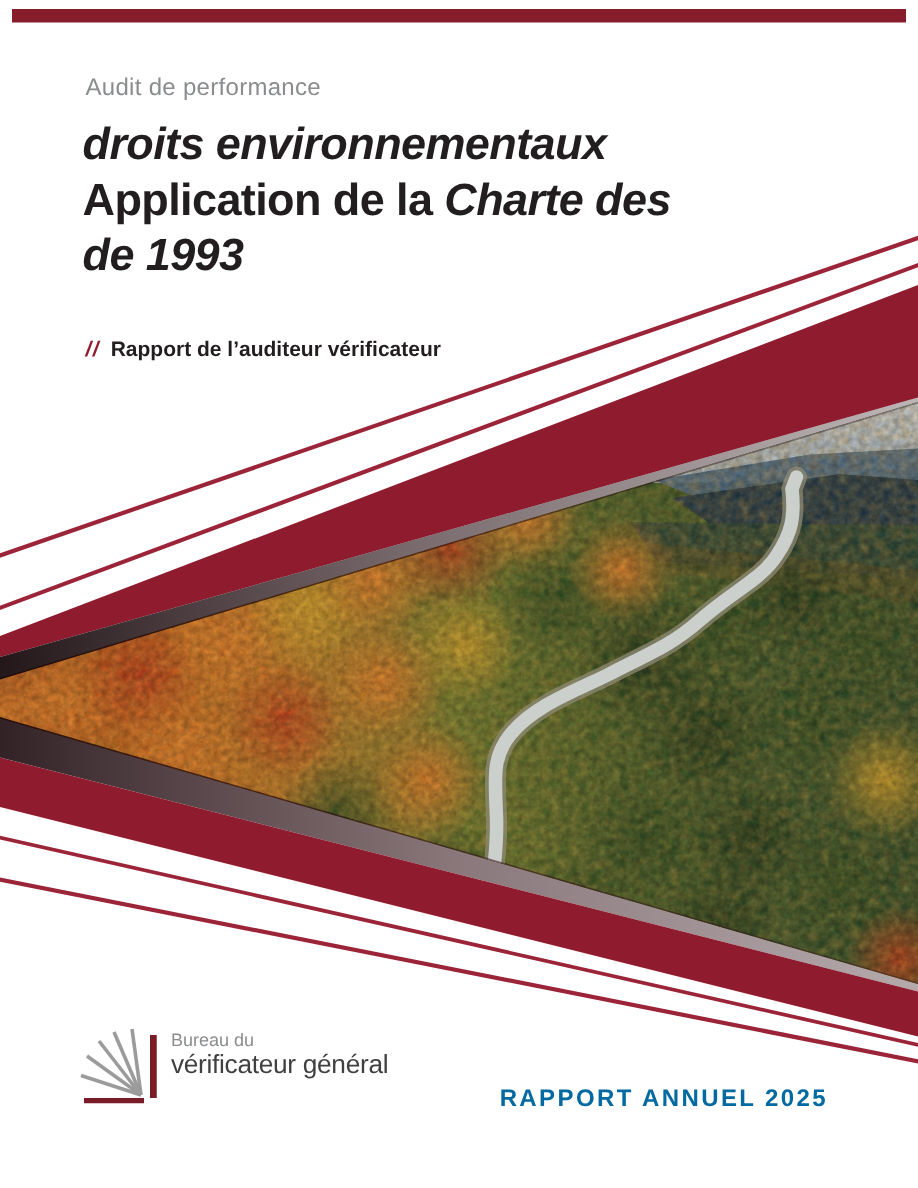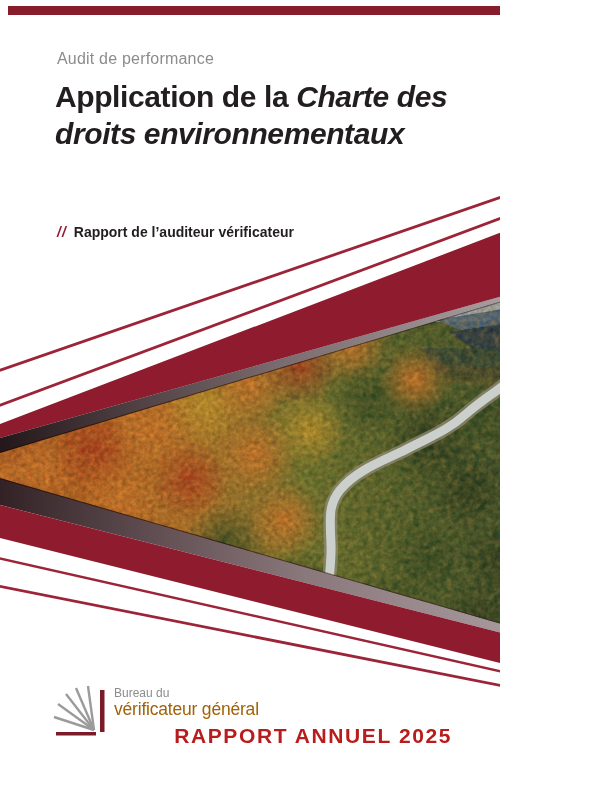--- a/index.html
+++ b/index.html
@@ -1,17 +1,17 @@
 <!DOCTYPE html>
 <html><head>
 <meta charset="utf-8">
 <style>
   html,body{margin:0;padding:0;background:#ffffff;}
   .page{
-    position:relative;width:500px;height:792px;background:#ffffff;overflow:hidden;
+    position:relative;width:612px;height:792px;background:#ffffff;overflow:hidden;
     font-family:"Liberation Sans",sans-serif;
   }
   .top-bar{
     position:absolute;left:8px;top:6px;width:596px;height:9px;background:#871c2b;
   }
   .eyebrow{
     position:absolute;left:57px;top:50px;font-size:16px;line-height:18px;
     color:#8a8c8e;letter-spacing:.2px;
   }
   .title{
@@ -21,38 +21,39 @@
   .title em{font-style:italic;}
   .subtitle{
     position:absolute;left:57px;top:224px;font-size:14px;font-weight:bold;color:#221e1f;
   }
   .subtitle .marks{color:#8e1c2e;font-style:italic;margin-right:7px;letter-spacing:1px;}
   .design-svg{position:absolute;left:0;top:0;}
   .logo{position:absolute;left:50px;top:684px;display:flex;align-items:flex-start;}
   .logo-mark{width:58px;height:58px;margin-right:6px;}
   .logo-text{padding-top:3px;}
   .logo-line1{font-size:12px;line-height:13px;color:#8a8c8e;}
-  .logo-line2,.logo-line3{font-size:17.5px;line-height:18px;color:#a16207;letter-spacing:-.2px;}
+  .logo-line2,.logo-line3{font-size:17.5px;line-height:18px;color:#404040;letter-spacing:-.2px;}
   .footer-badge{
-    position:absolute;right:48px;top:724px;font-size:21px;font-weight:bold;
-    color:#b91c1c;letter-spacing:1.6px;
+    position:absolute;right:60px;top:724px;font-size:16px;font-weight:bold;
+    color:#0369a1;letter-spacing:1.6px;
   }
 </style>
 </head>
 <body>
 
 <div class="page">
 
   <div class="top-bar"></div>
 
   <div class="eyebrow">Audit de performance</div>
 
   <div class="title">
+    <div><em>droits environnementaux</em></div>
     <div><span>Application de la </span><em>Charte des</em></div>
-    <div><em>droits environnementaux</em></div>
+    <div><em>de 1993</em></div>
   </div>
 
   <div class="subtitle">
     <span class="marks">//</span><span>Rapport de l’auditeur vérificateur</span>
   </div>
 
   <svg class="design-svg" width="612" height="792" viewBox="0 0 612 792">
     <defs>
       <clipPath id="photoClip">
         <polygon points="0,452 612,268 612,656 0,479"></polygon>

